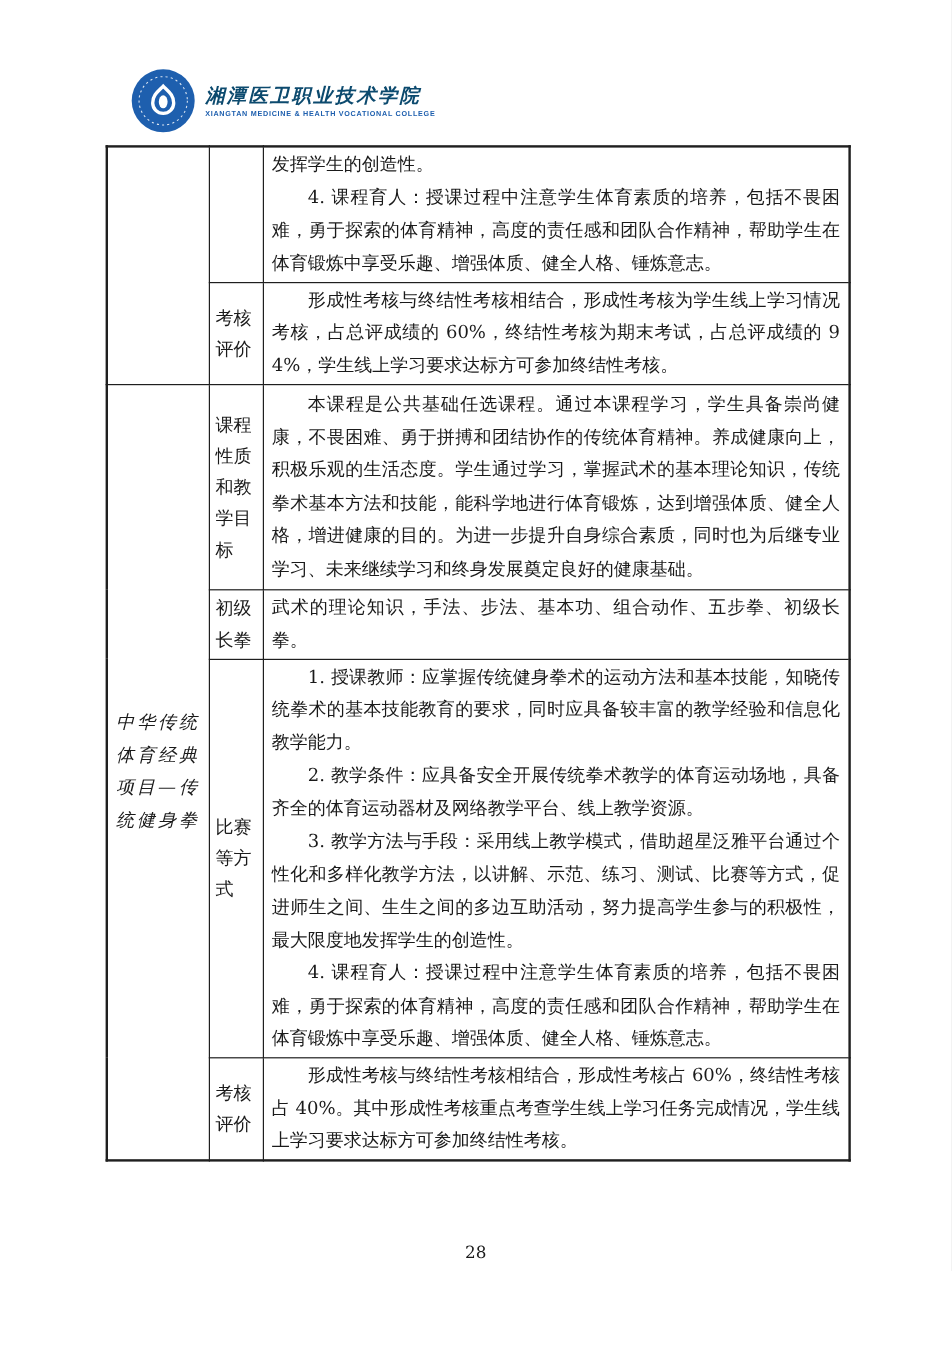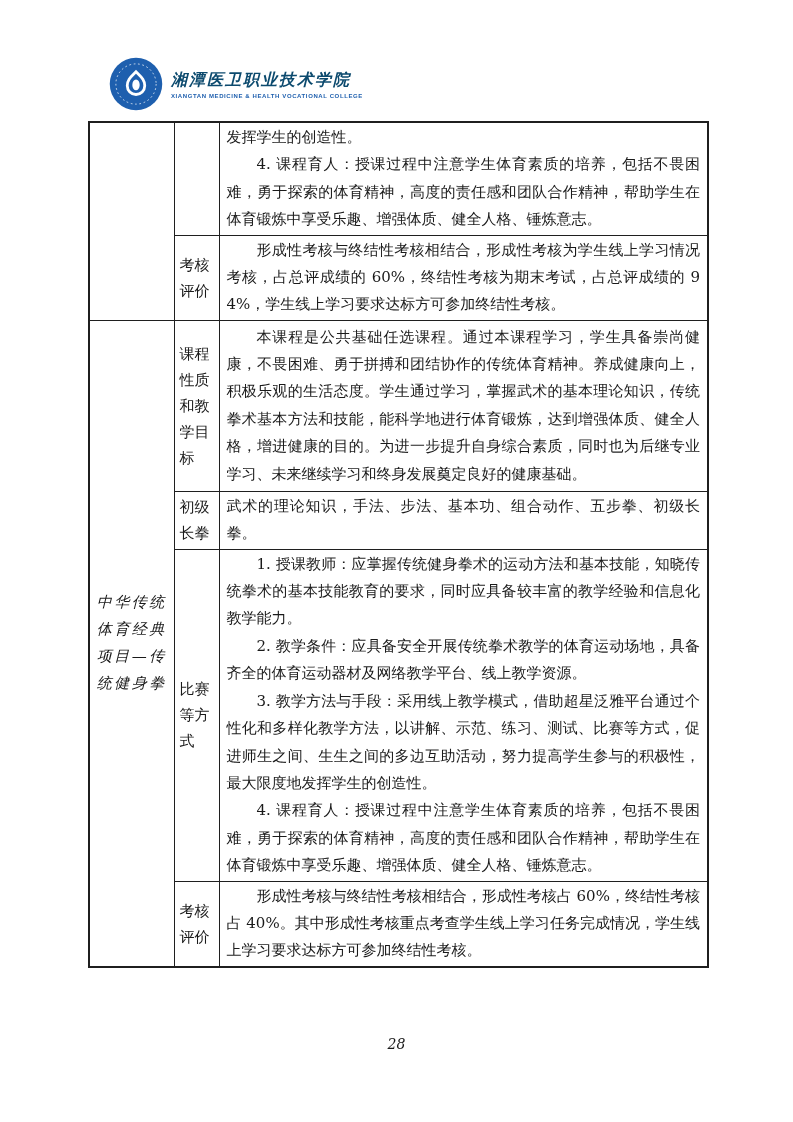--- a/index.html
+++ b/index.html
@@ -94,21 +94,20 @@
 
   
   .page-number {
     position: absolute;
     top: 1036px;
     left: 0;
     width: 100%;
     text-align: center;
     font-size: 14px;
     color: #1a1a1a;
-    font-style: italic;
   }
 </style>
 </head>
 <body>
 
 <div class="page">
 
   <div class="header">
     <svg class="logo-circle" viewBox="0 0 64 64" aria-hidden="true">
       <circle cx="32" cy="32" r="30" fill="#1e5fae"></circle>

